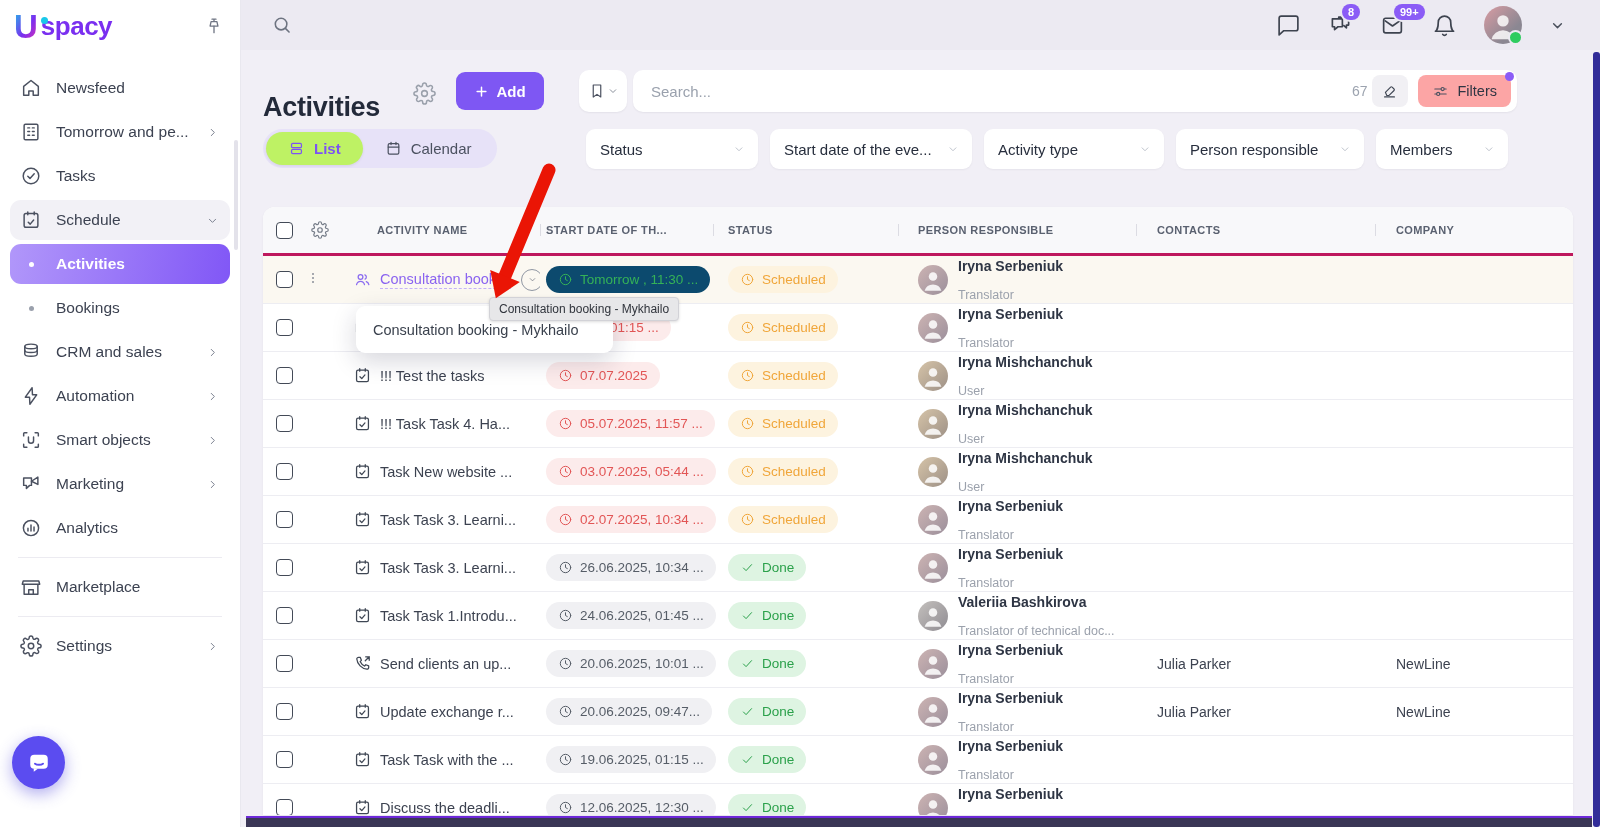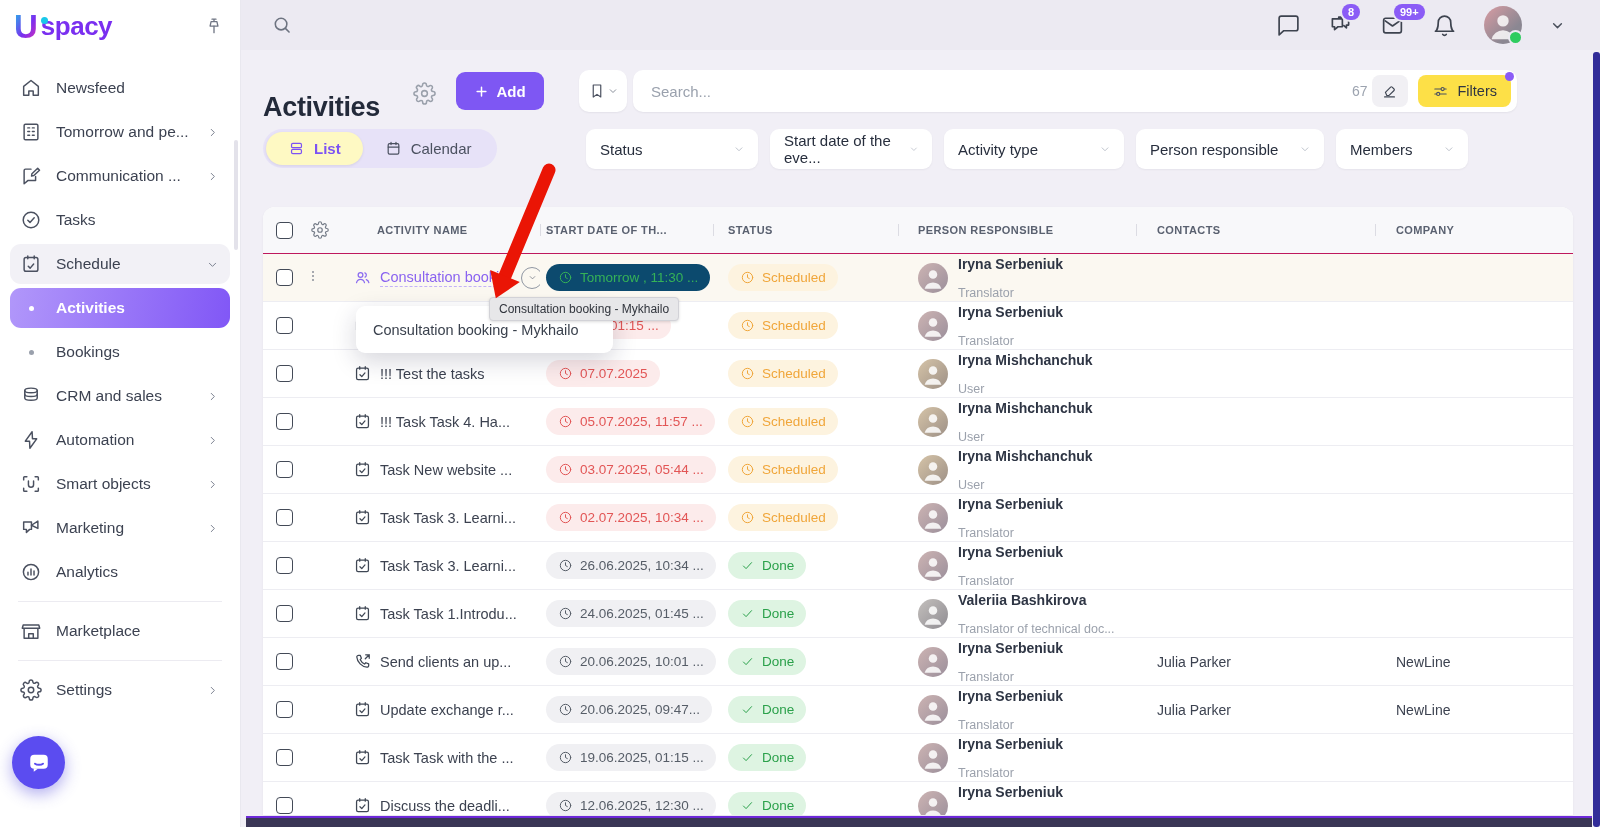--- a/index.html
+++ b/index.html
@@ -45,35 +45,35 @@
   .add-btn svg{width:15px;height:15px;}
   .bm-btn{position:absolute;left:338px;top:70px;width:48px;height:42px;background:#fff;border-radius:10px;display:flex;align-items:center;justify-content:center;gap:1px;color:#4b5160;box-shadow:0 1px 2px rgba(20,20,40,.06);cursor:pointer;}
   .bm-btn .b1{width:18px;height:18px;}
   .bm-btn .b2{width:12px;height:12px;color:#8a909b;}
   .search-field{position:absolute;left:392px;top:70px;width:884px;height:42px;background:#fff;border-radius:10px;display:flex;align-items:center;padding:0 6px 0 16px;box-sizing:border-box;box-shadow:0 1px 2px rgba(20,20,40,.06);}
   .search-field input{flex:1;border:none;outline:none;font-size:15px;color:#2a3140;font-family:inherit;background:transparent;}
   .search-field input::placeholder{color:#9aa1ad;}
   .res-count{font-size:14px;color:#9ca3af;margin-right:4px;}
   .mini-btn{width:36px;height:32px;background:#f1f0f4;border:none;border-radius:8px;display:flex;align-items:center;justify-content:center;color:#3f4653;cursor:pointer;margin-right:10px;}
   .mini-btn svg{width:17px;height:17px;}
-  .filters-btn{position:relative;height:32px;background:#fde047;border:none;border-radius:8px;display:flex;align-items:center;gap:9px;padding:0 14px;font-size:14.5px;color:#2f3543;cursor:pointer;font-family:inherit;}
+  .filters-btn{position:relative;height:32px;background:#fca5a5;border:none;border-radius:8px;display:flex;align-items:center;gap:9px;padding:0 14px;font-size:14.5px;color:#2f3543;cursor:pointer;font-family:inherit;}
   .filters-btn svg{width:17px;height:17px;color:#4b5160;}
   .fdot{position:absolute;top:-3px;right:-3px;width:9px;height:9px;border-radius:50%;background:#8b5cf6;}
   
   .toggle{position:absolute;left:22px;top:129px;height:39px;background:#e7e2f8;border-radius:21px;display:flex;align-items:center;padding:3px;box-sizing:border-box;}
   .tg{height:33px;border-radius:18px;display:flex;align-items:center;gap:9px;padding:0 22px;font-size:15px;color:#4b5160;cursor:pointer;}
   .tg svg{width:17px;height:17px;}
-  .tg.active{background:#fef9c3;color:#7c53f4;font-weight:600;box-shadow:0 1px 3px rgba(0,0,0,.08);}
+  .tg.active{background:#bef264;color:#7c53f4;font-weight:600;box-shadow:0 1px 3px rgba(0,0,0,.08);}
   #filters-row{position:absolute;left:345px;top:129px;display:flex;gap:12px;}
   .fsel{height:40px;background:#fff;border-radius:9px;display:flex;align-items:center;justify-content:space-between;padding:0 12px 0 14px;box-sizing:border-box;font-size:15px;color:#272e3d;box-shadow:0 1px 2px rgba(20,20,40,.05);cursor:pointer;}
   .fsel svg{width:14px;height:14px;color:#b9bec8;}
   
   .tablebox{position:absolute;left:22px;top:207px;width:1310px;height:608px;background:#fff;border-radius:12px 12px 0 0;overflow:hidden;box-shadow:0 1px 3px rgba(20,20,40,.05);}
   .tgrid{display:grid;grid-template-columns:84px 193px 173px 185px 238px 239px 1fr;align-items:center;}
-  .thead{height:46px;background:#f8f8fa;border-bottom:1px solid #be185d;}
+  .thead{height:46px;background:#f8f8fa;border-bottom:3px solid #be185d;}
   .th{font-size:11px;font-weight:700;letter-spacing:.4px;color:#5a6170;position:relative;white-space:nowrap;overflow:hidden;}
   .th.divided::before{content:"";position:absolute;left:0;top:50%;transform:translateY(-50%);height:22px;width:1px;background:#dcdce3;}
   .ctrl-head{display:flex;align-items:center;gap:18px;padding-left:13px;}
   .cb{width:17px;height:17px;border:1.6px solid #434a57;border-radius:4px;background:#fff;box-sizing:border-box;cursor:pointer;flex:0 0 17px;}
   .head-gear{width:18px;height:18px;color:#757c88;cursor:pointer;}
   .trow{height:47px;border-bottom:1px solid #ededf2;}
   .trow.hl{background:#fbf8f1;}
   .c-ctrl{display:flex;align-items:center;padding-left:13px;gap:13px;}
   .kebab{width:14px;height:18px;color:#8a8f99;cursor:pointer;}
   .c-name{display:flex;align-items:center;gap:8px;padding-left:6px;overflow:hidden;white-space:nowrap;}
@@ -141,34 +141,20 @@
         <span>Tomorrow and pe...</span>
         <span class="chev">
           <svg class="" viewBox="0 0 24 24" fill="none" stroke="currentColor" stroke-width="1.6" stroke-linecap="round" stroke-linejoin="round">
             <path d="m10 7 5 5-5 5"></path>
           </svg>
         </span>
       </div>
       <div class="sitem">
         <span class="ic">
           <svg class="" viewBox="0 0 24 24" fill="none" stroke="currentColor" stroke-width="1.6" stroke-linecap="round" stroke-linejoin="round">
-            <path d="M17 12.5V17H8.5L4.5 20.5V6a1.5 1.5 0 0 1 1.5-1.5h6"></path>
-            <path d="m13 9.5 6.3-5.9 2 2.2-6.2 5.7-2.5.5z"></path>
-          </svg>
-        </span>
-        <span>Communication ...</span>
-        <span class="chev">
-          <svg class="" viewBox="0 0 24 24" fill="none" stroke="currentColor" stroke-width="1.6" stroke-linecap="round" stroke-linejoin="round">
-            <path d="m10 7 5 5-5 5"></path>
-          </svg>
-        </span>
-      </div>
-      <div class="sitem">
-        <span class="ic">
-          <svg class="" viewBox="0 0 24 24" fill="none" stroke="currentColor" stroke-width="1.6" stroke-linecap="round" stroke-linejoin="round">
             <circle cx="12" cy="12" r="8.5"></circle>
             <path d="m8.5 12.2 2.4 2.4 4.6-5"></path>
           </svg>
         </span>
         <span>Tasks</span>
       </div>
       <div class="sitem open">
         <span class="ic">
           <svg class="" viewBox="0 0 24 24" fill="none" stroke="currentColor" stroke-width="1.6" stroke-linecap="round" stroke-linejoin="round">
             <rect x="4.5" y="5" width="15" height="15" rx="2"></rect>
@@ -407,21 +393,21 @@
     </div>
   </div>
 
   <div id="filters-row">
       <div class="fsel" style="width: 172px;">
         <span>Status</span>
         <svg class="" viewBox="0 0 24 24" fill="none" stroke="currentColor" stroke-width="1.6" stroke-linecap="round" stroke-linejoin="round">
           <path d="m7 10 5 5 5-5"></path>
         </svg>
       </div>
-      <div class="fsel" style="width: 162px;">
+      <div class="fsel" style="width: 202px;">
         <span>Start date of the eve...</span>
         <svg class="" viewBox="0 0 24 24" fill="none" stroke="currentColor" stroke-width="1.6" stroke-linecap="round" stroke-linejoin="round">
           <path d="m7 10 5 5 5-5"></path>
         </svg>
       </div>
       <div class="fsel" style="width: 180px;">
         <span>Activity type</span>
         <svg class="" viewBox="0 0 24 24" fill="none" stroke="currentColor" stroke-width="1.6" stroke-linecap="round" stroke-linejoin="round">
           <path d="m7 10 5 5 5-5"></path>
         </svg>

